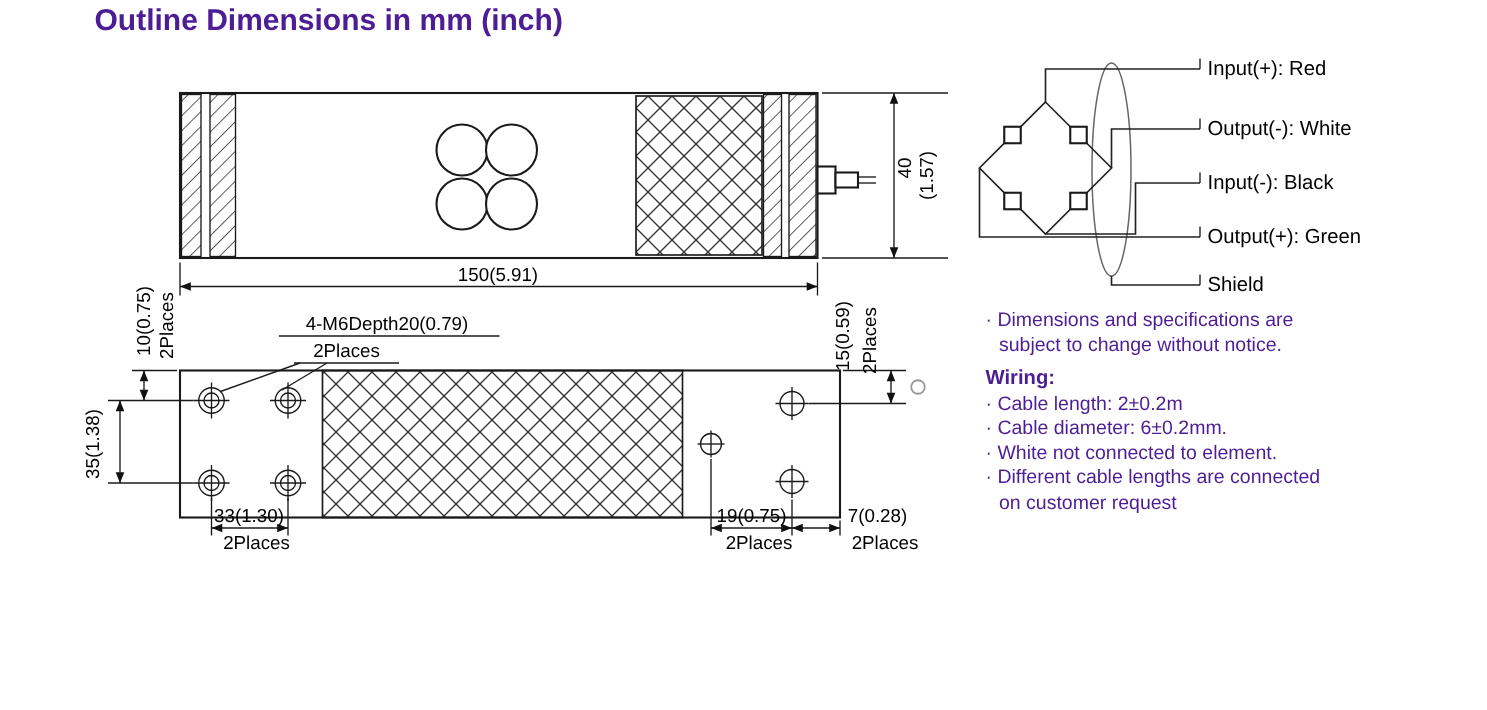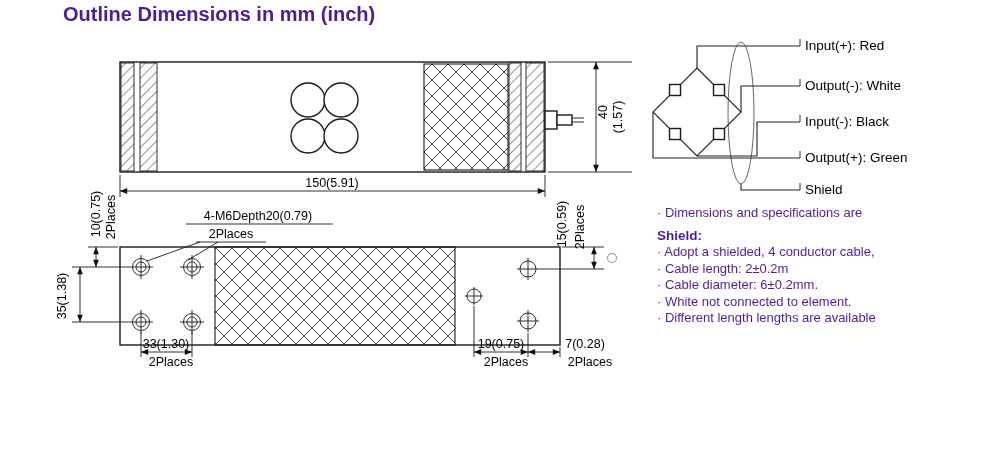--- a/index.html
+++ b/index.html
@@ -192,21 +192,22 @@
       <text class="ltext" x="805" y="50">Input(+): Red</text>
       <text class="ltext" x="805" y="90">Output(-): White</text>
       <text class="ltext" x="805" y="126">Input(-): Black</text>
       <text class="ltext" x="805" y="162">Output(+): Green</text>
       <text class="ltext" x="805" y="194">Shield</text>
     </g>
   </svg>
 
   <div class="notes">
     <div class="note-line">· Dimensions and specifications are</div>
-    <div class="wiring-heading">Shield:</div>
-    <div class="note-line">· Adopt a shielded, 4 conductor cable,</div>
+    <div class="note-line indent">subject to change without notice.</div>
+    <div class="wiring-heading">Wiring:</div>
     <div class="note-line">· Cable length: 2±0.2m</div>
     <div class="note-line">· Cable diameter: 6±0.2mm.</div>
     <div class="note-line">· White not connected to element.</div>
-    <div class="note-line">· Different length lengths are available</div>
+    <div class="note-line">· Different cable lengths are connected</div>
+    <div class="note-line indent">on customer request</div>
   </div>
 
 </div>
 
 </body></html>

